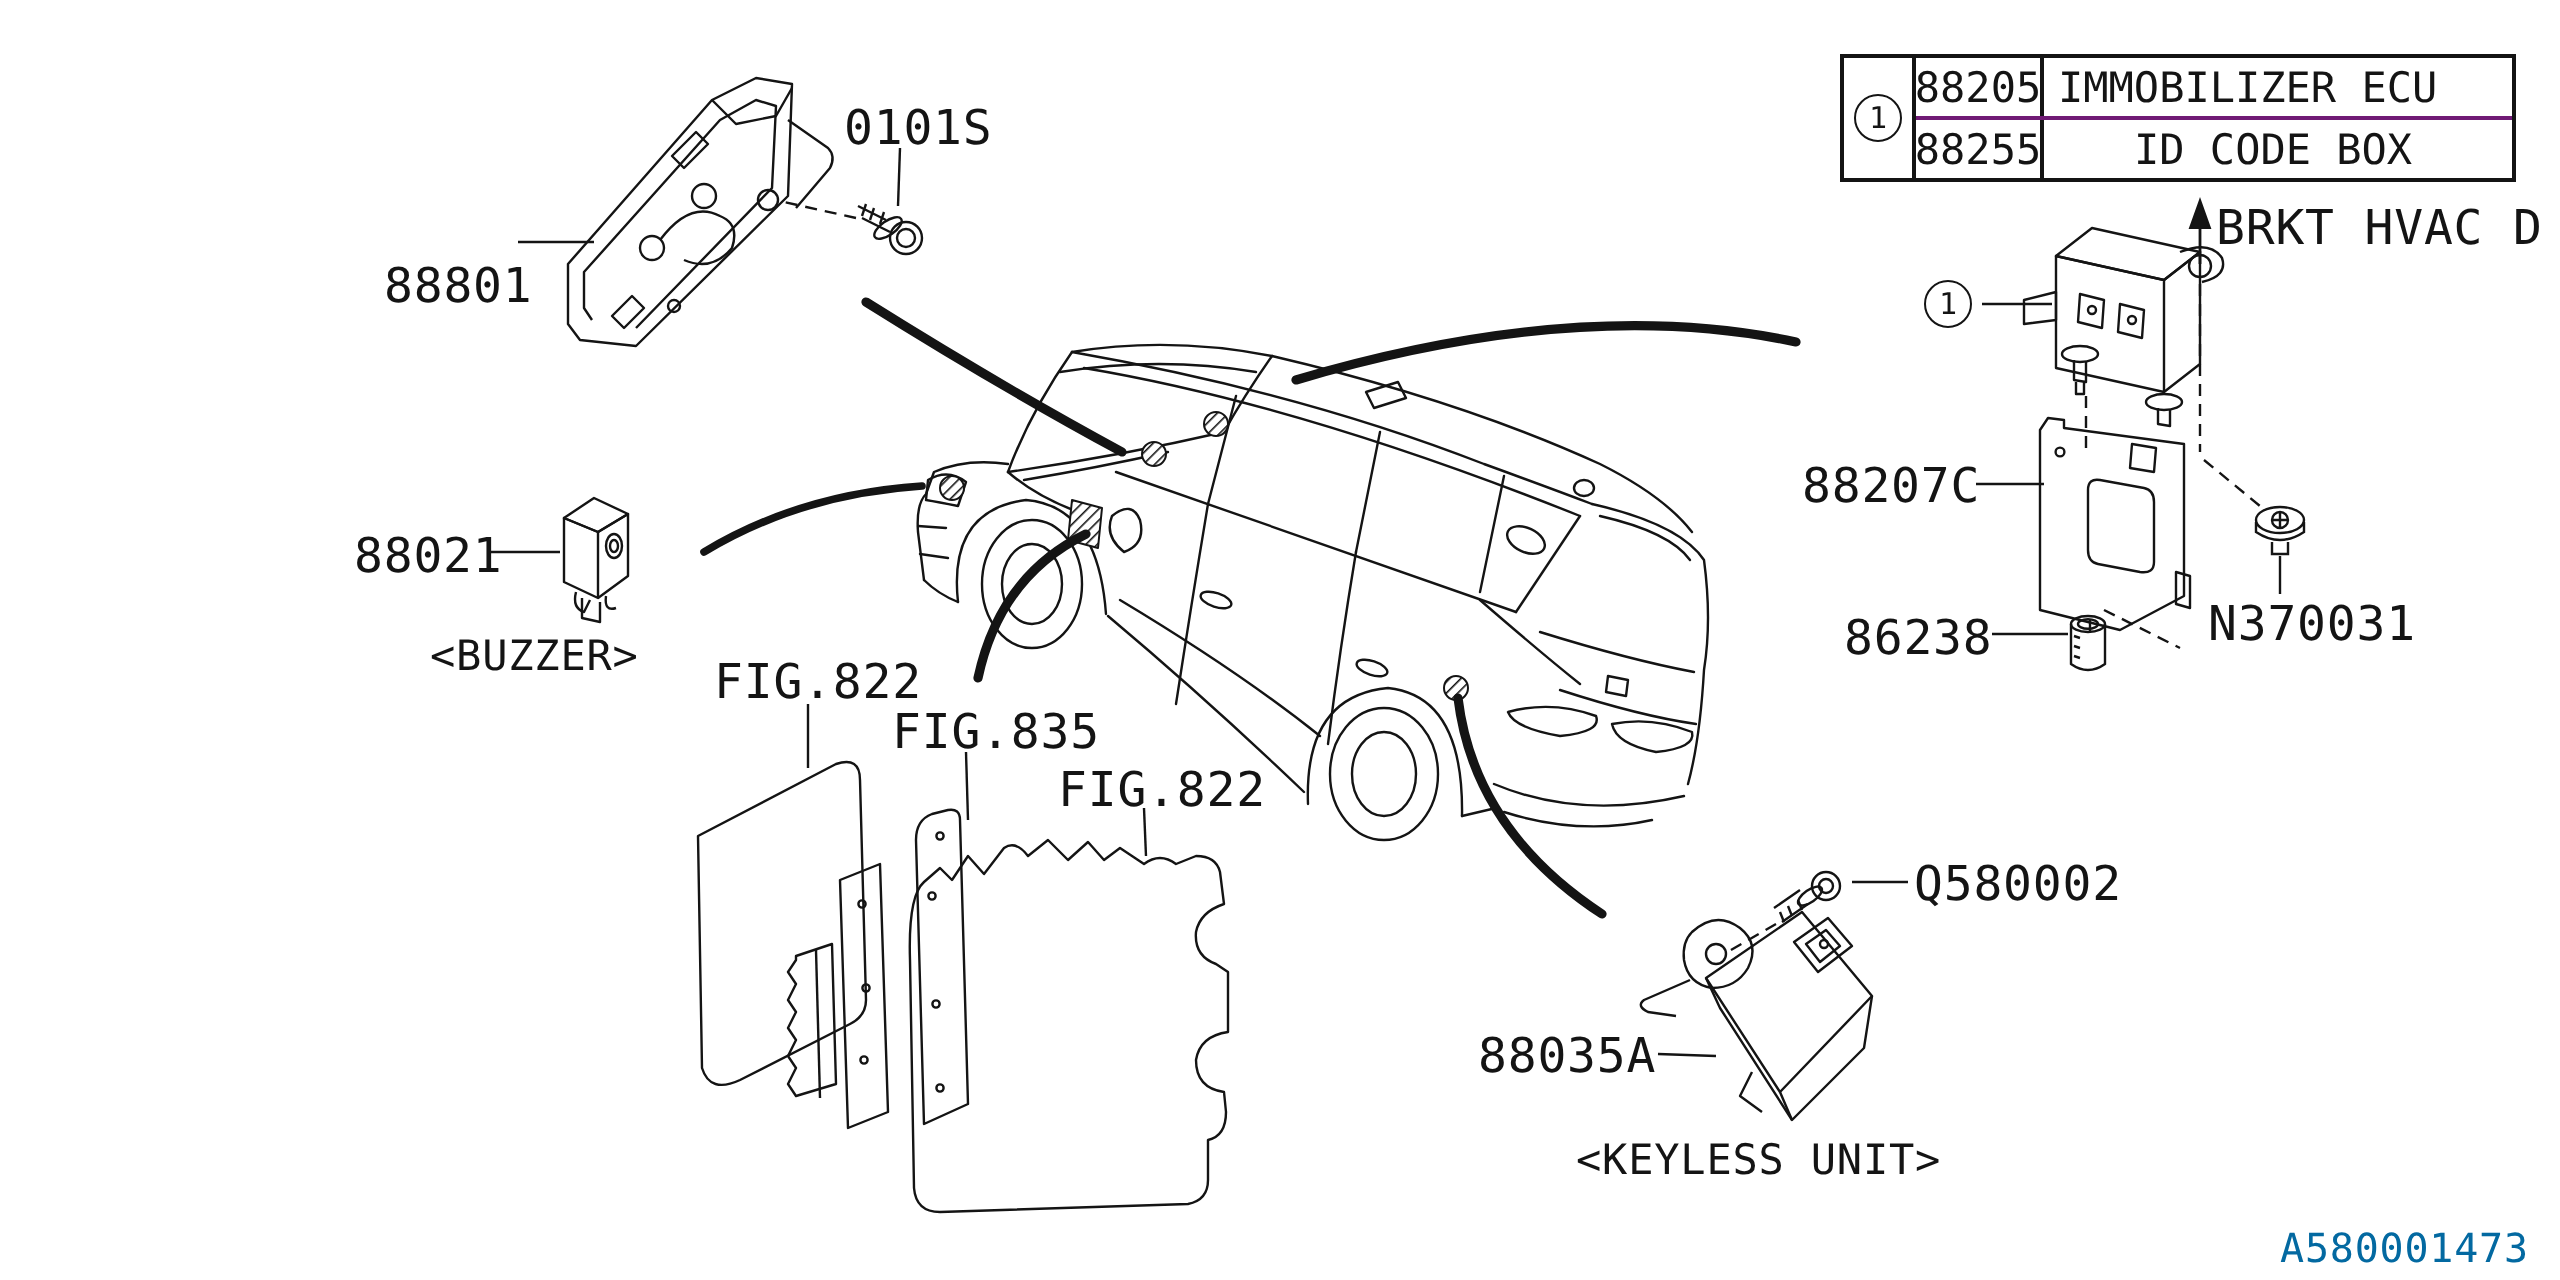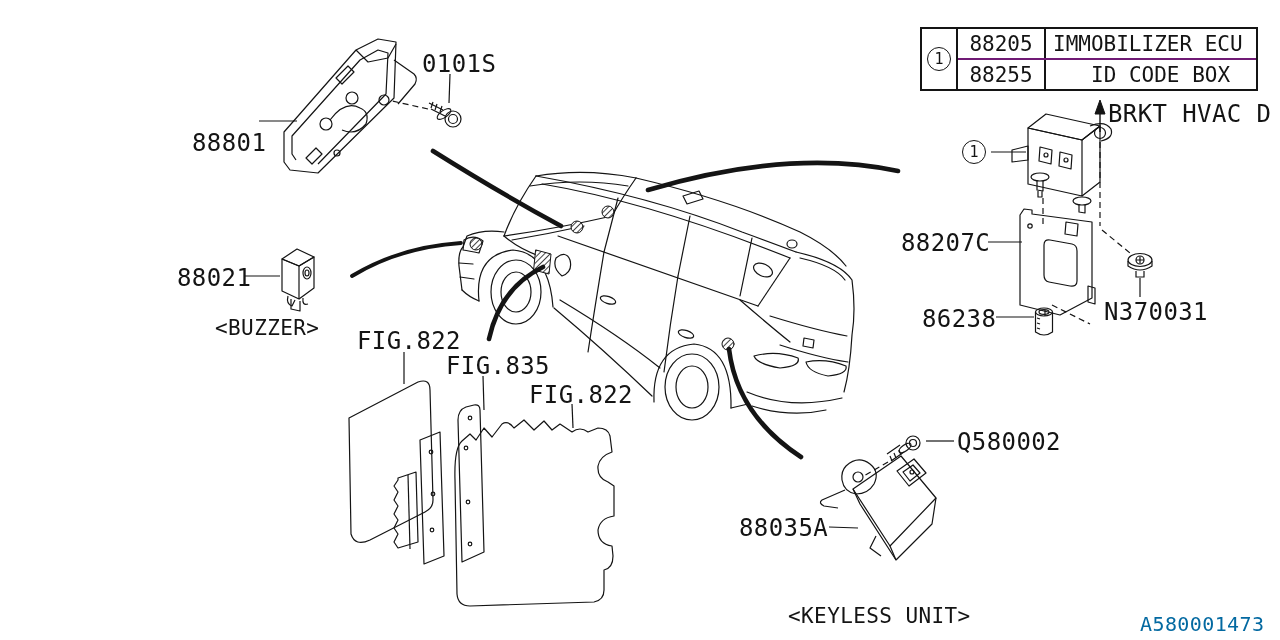--- a/index.html
+++ b/index.html
@@ -10,21 +10,21 @@
   .lbl.link{cursor:pointer;}
   .caption{font-size:21px;}
   .doccode{font-size:20px;color:#0369a1;}
   
   #parts-table{position:absolute;left:920px;top:27px;width:338px;height:64px;
                border:2px solid #141414;box-sizing:border-box;display:flex;}
   #parts-table .colA{width:36px;border-right:2px solid #141414;display:flex;align-items:center;justify-content:center;box-sizing:border-box;}
   #parts-table .colB{flex:1;display:flex;flex-direction:column;}
   #parts-table .trow{flex:1;display:flex;box-sizing:border-box;}
   #parts-table .trow + .trow{border-top:2px solid #701a75;gap:38px;}
-  #parts-table .pn{width:88px;border-right:2px solid #141414;display:flex;align-items:center;justify-content:center;font-size:21px;box-sizing:border-box;}
+  #parts-table .pn{width:64px;border-right:2px solid #141414;display:flex;align-items:center;justify-content:center;font-size:21px;box-sizing:border-box;}
   #parts-table .pname{flex:1;display:flex;align-items:center;padding-left:7px;font-size:21px;box-sizing:border-box;}
   .circled{width:24px;height:24px;border:1.6px solid #141414;border-radius:50%;
            display:flex;align-items:center;justify-content:center;font-size:15px;box-sizing:border-box;background:#fff;}
   #callout-1{position:absolute;left:962px;top:140px;}
 </style>
 </head>
 <body>
 
 <div id="stage">
 
@@ -256,21 +256,21 @@
 <div class="lbl link" style="left:446px;top:354px;">FIG.835</div>
 <div class="lbl link" style="left:529px;top:383px;">FIG.822</div>
 
 <div class="lbl" style="left:1108px;top:102px;">BRKT HVAC D</div>
 <div class="lbl link" style="left:901px;top:231px;">88207C</div>
 <div class="lbl link" style="left:922px;top:307px;">86238</div>
 <div class="lbl link" style="left:1104px;top:300px;">N370031</div>
 
 <div class="lbl link" style="left:957px;top:430px;">Q580002</div>
 <div class="lbl link" style="left:739px;top:516px;">88035A</div>
-<div class="lbl caption" style="left:788px;top:569px;margin-top:36px;">&lt;KEYLESS UNIT&gt;</div>
+<div class="lbl caption" style="left:788px;top:569px;">&lt;KEYLESS UNIT&gt;</div>
 
 <div class="lbl doccode" style="left:1140px;top:614px;">A580001473</div>
 
 <div id="callout-1" class="circled">1</div>
 
 <div id="parts-table">
   <div class="colA">
     <div class="circled">1</div>
   </div>
   <div class="colB">

